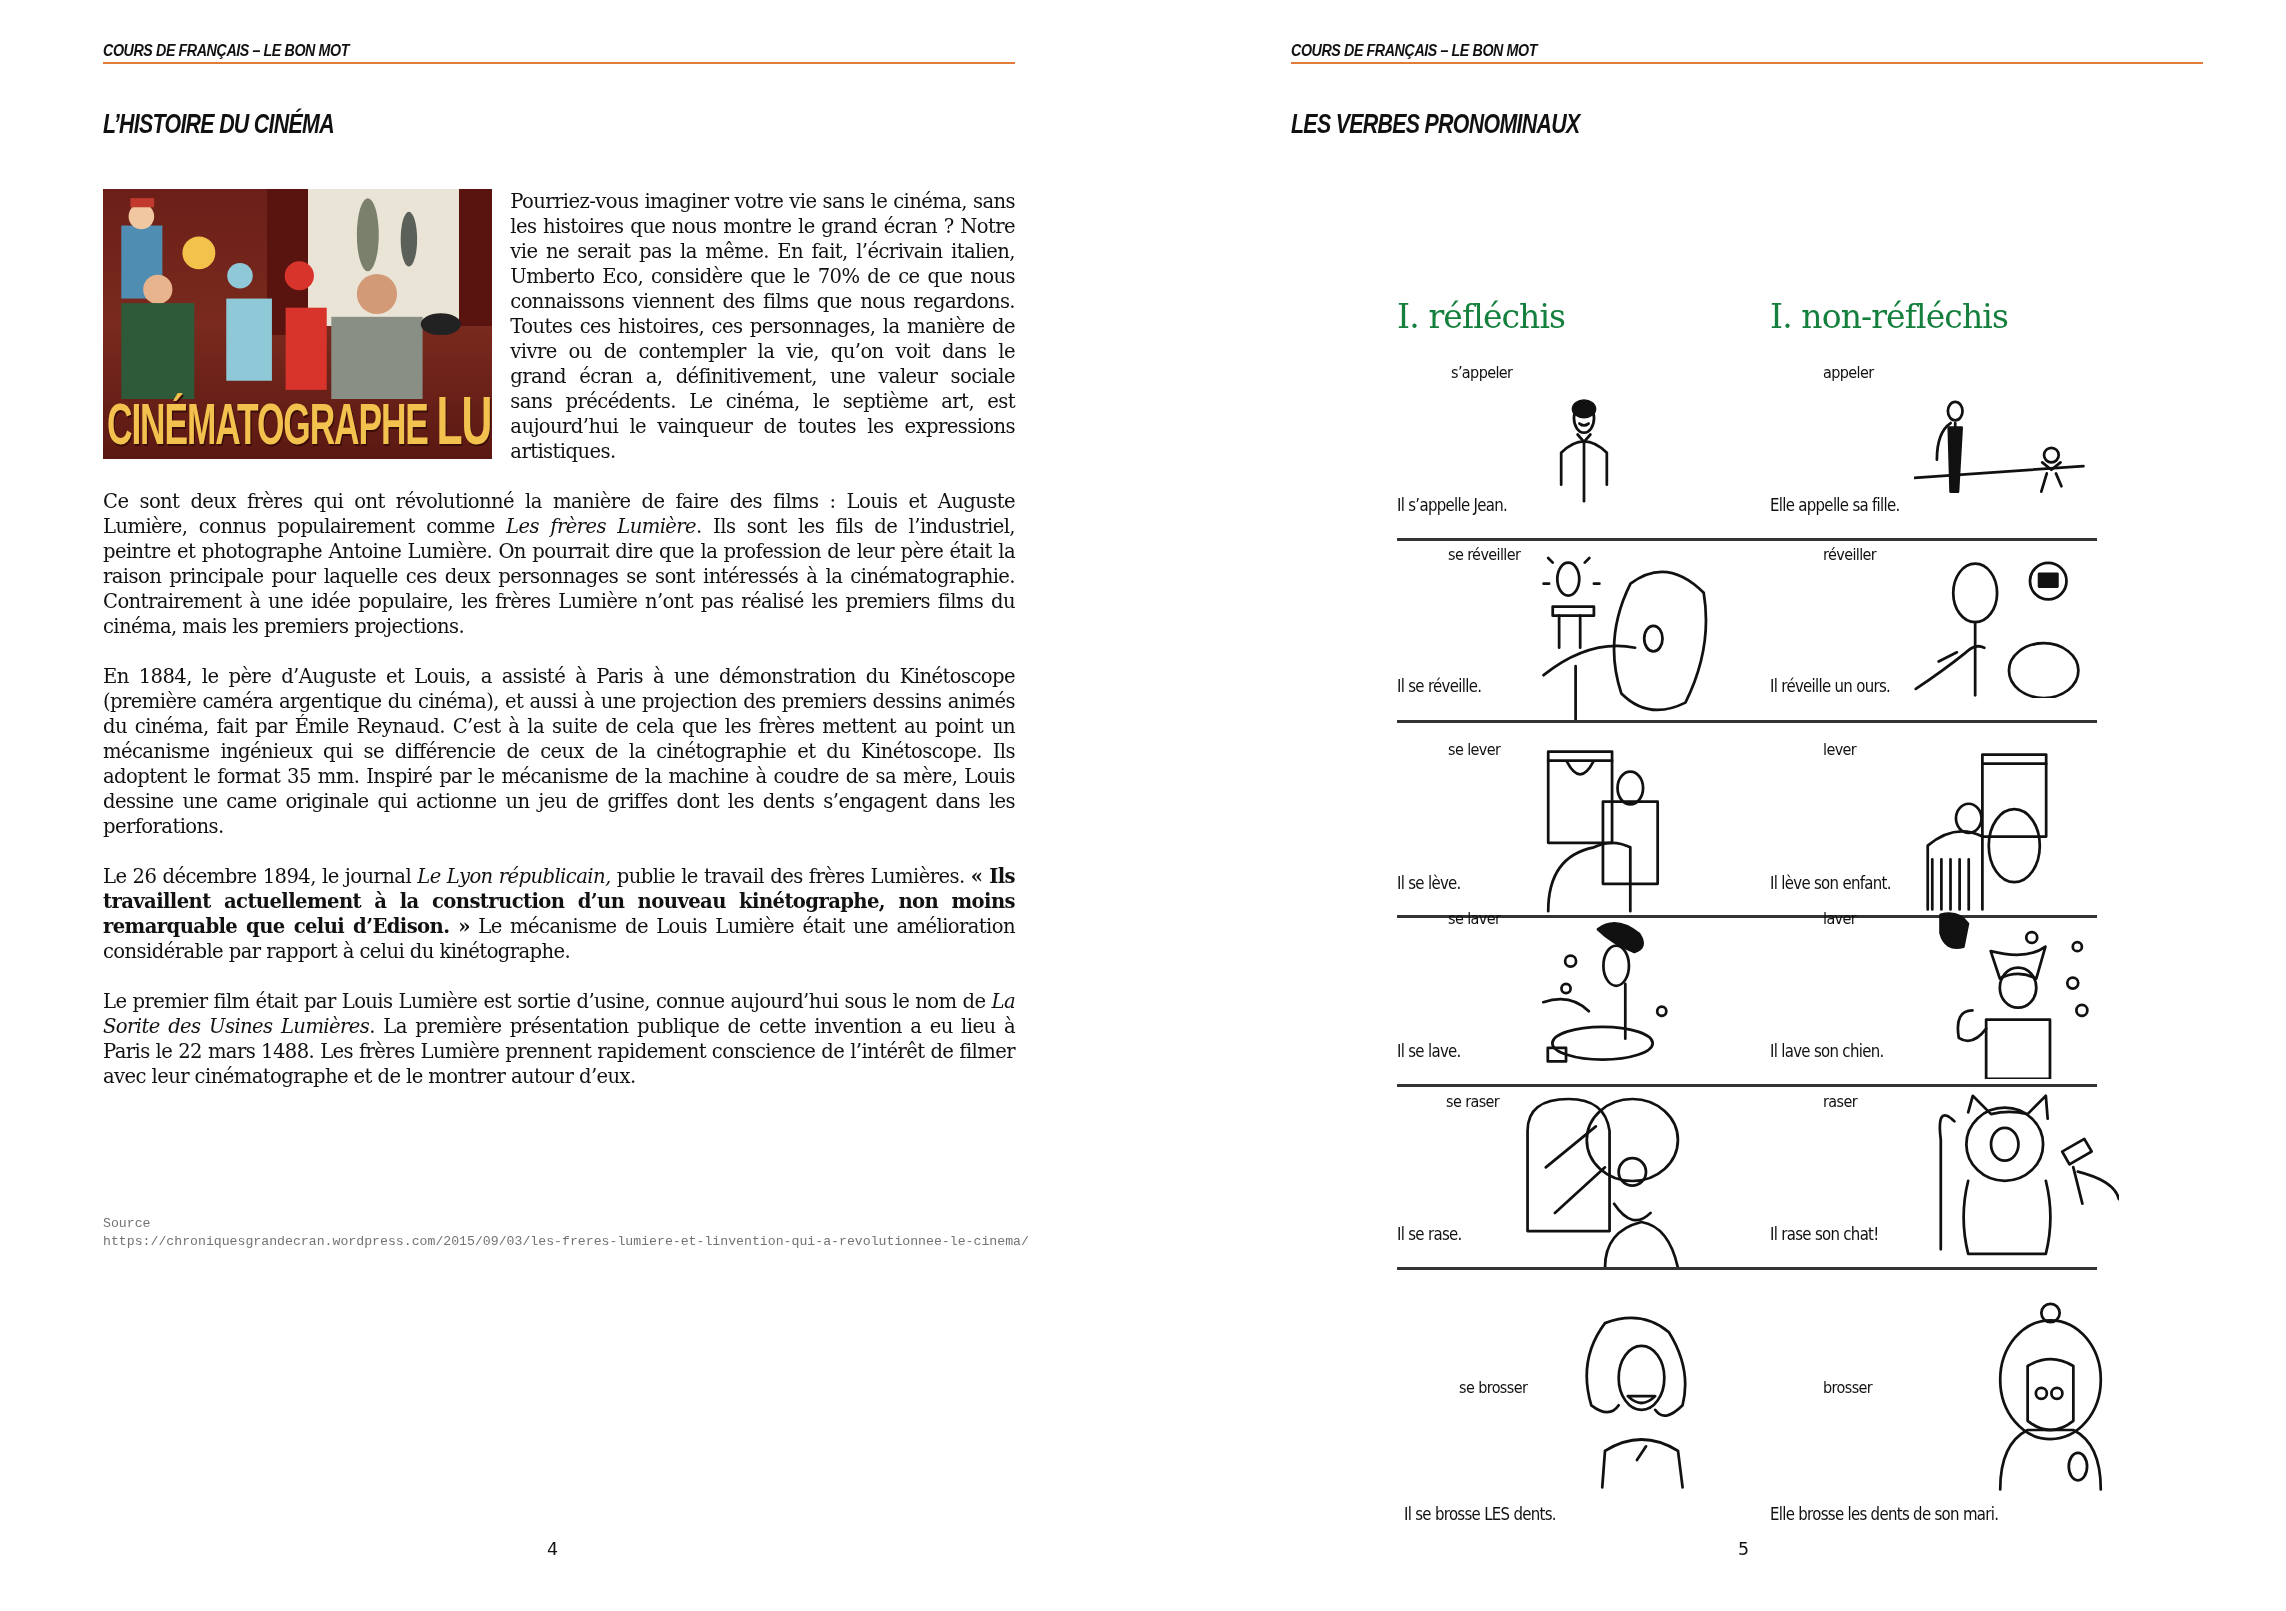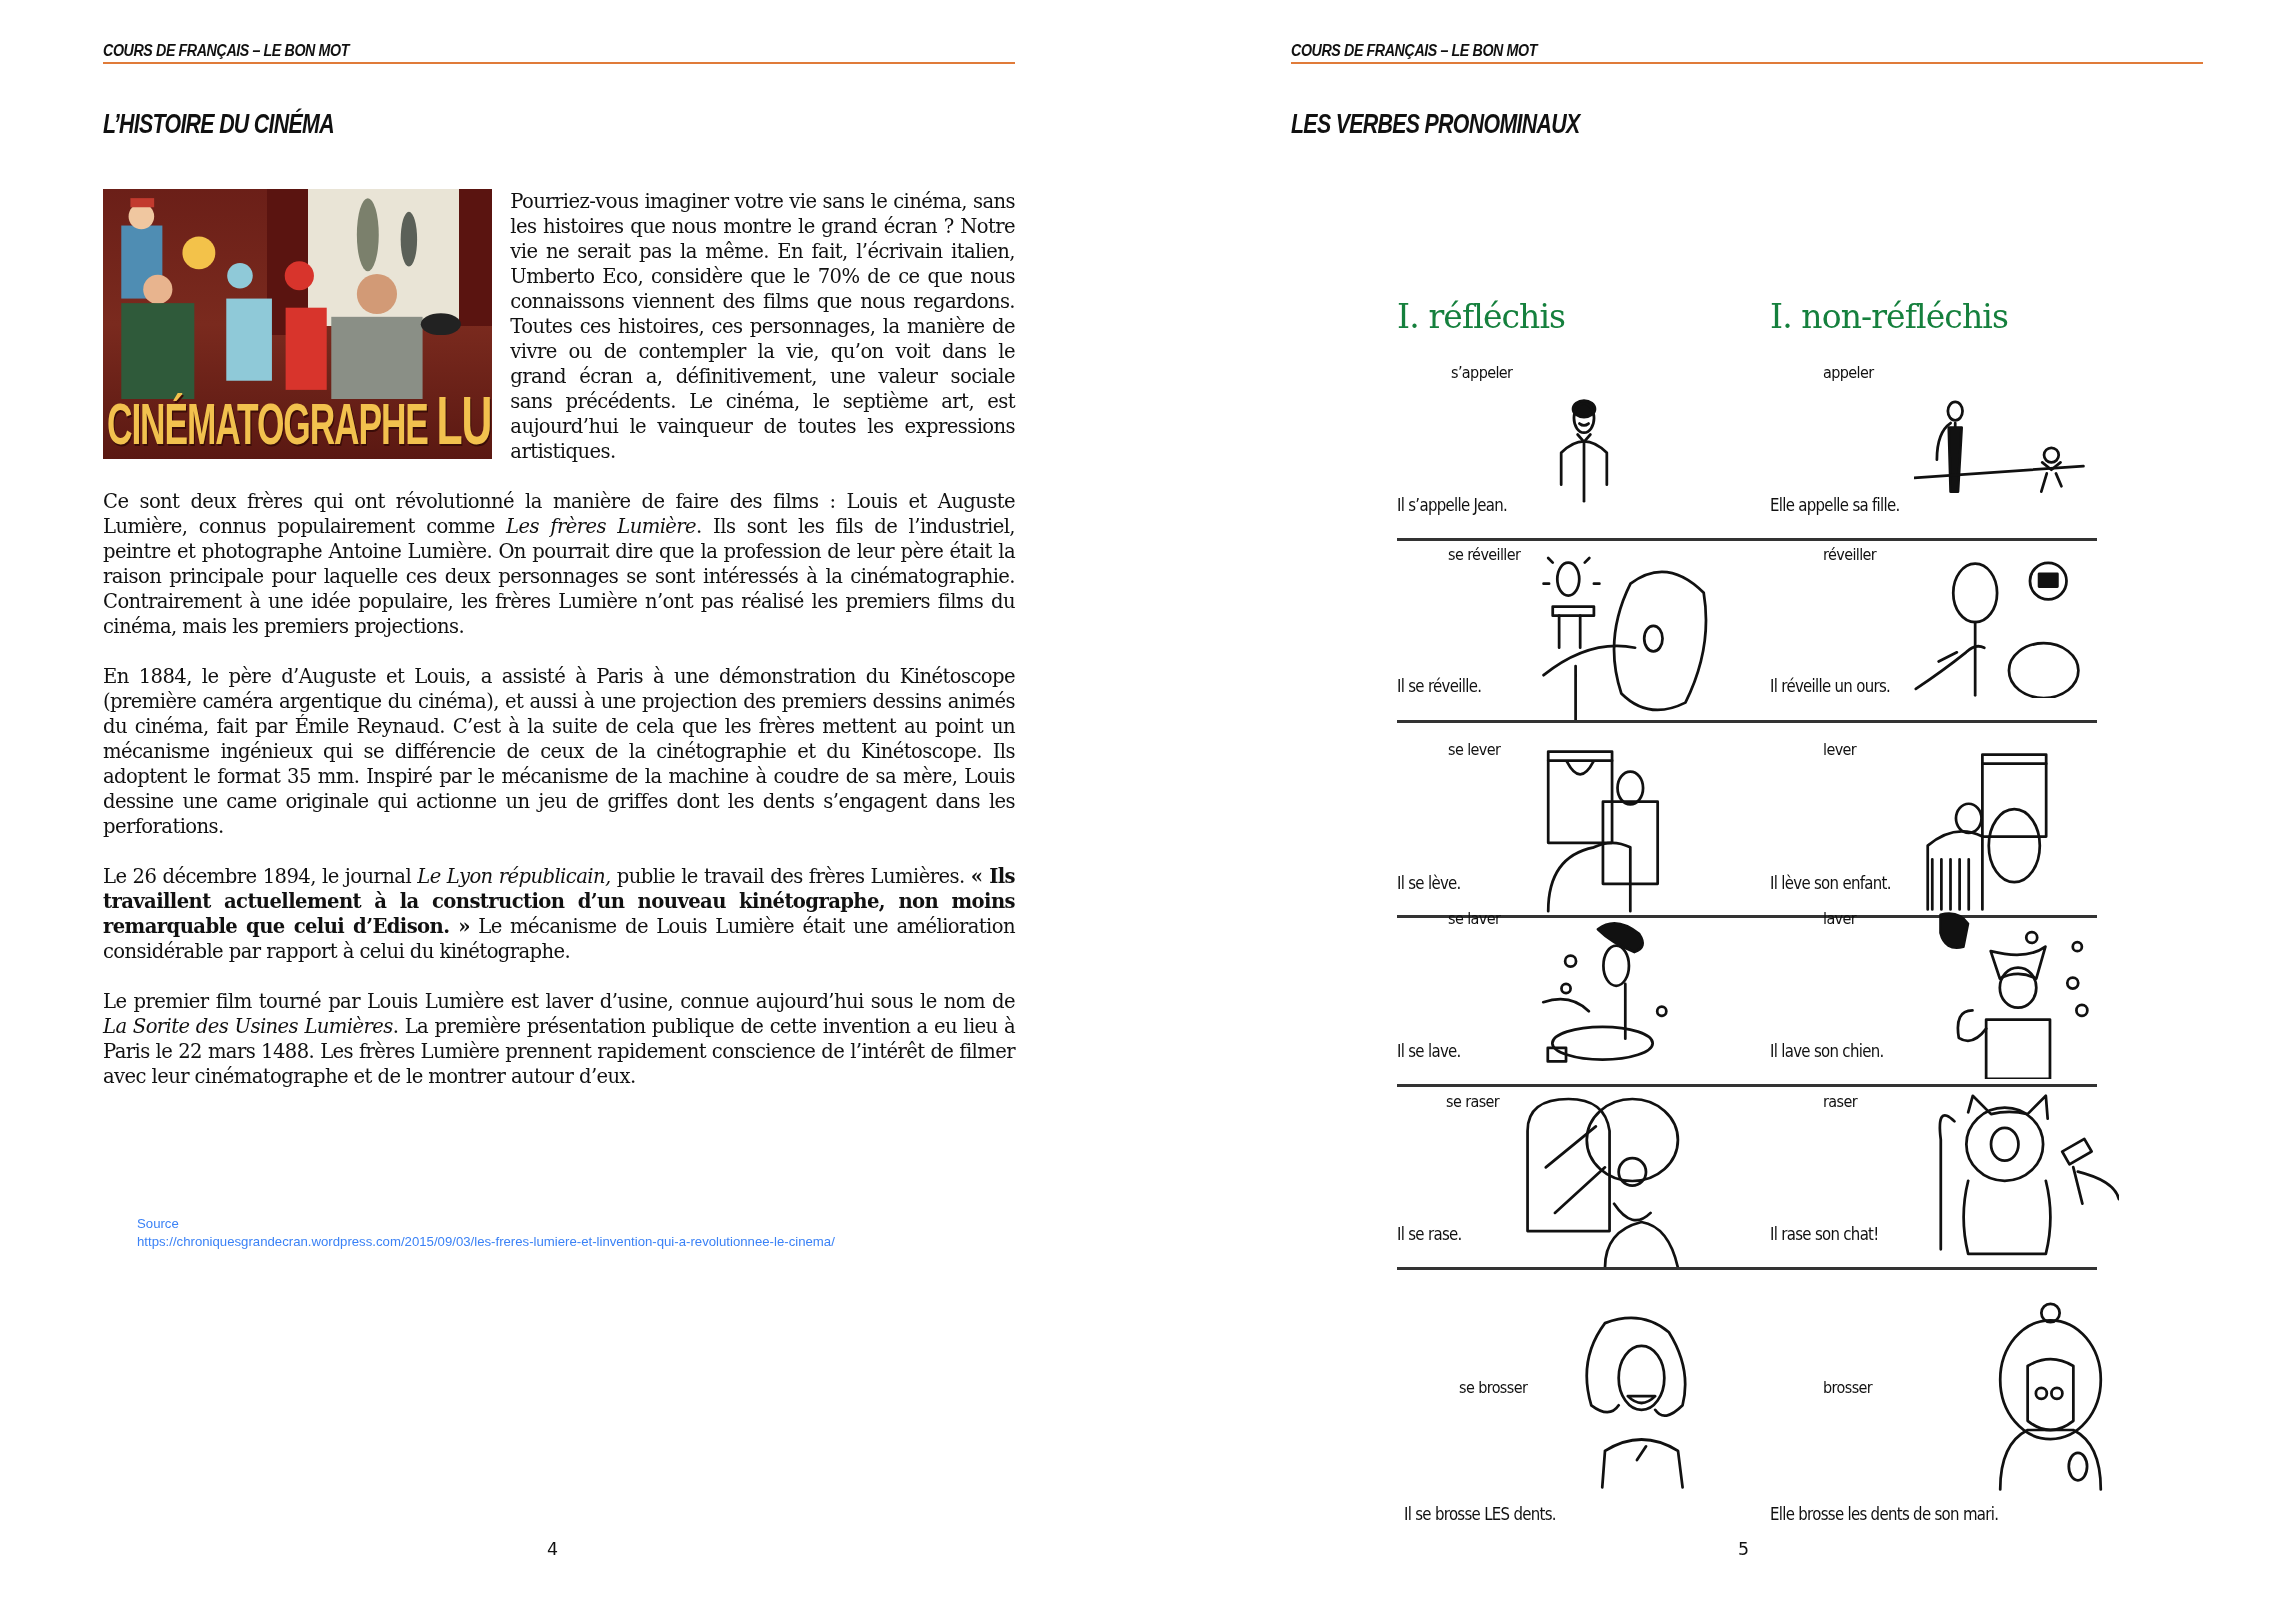--- a/index.html
+++ b/index.html
@@ -52,21 +52,21 @@
     font-family: "Liberation Sans", sans-serif; font-weight: bold; color: #f2c14e;
     font-size: 57px; line-height: 68px; white-space: nowrap; letter-spacing: -1.8px;
     transform: scaleX(0.62); transform-origin: left bottom; text-shadow: 1.8px 1.8px 0 #3a0c08;
   }
   .poster .poster-title .big { font-size: 69px; }
   .article em { font-style: italic; }
   .article strong { font-weight: bold; }
 
   .source {
     position: absolute; left: 103px; top: 1215px;
-    font-family: Liberation Sans, sans-serif; font-size: 13.2px; line-height: 18.3px; color: #3b82f6; margin-left: 34px;
+    font-family: Liberation Mono, monospace; font-size: 13.2px; line-height: 18.3px; color: #737373;
   }
   .page-number {
     position: absolute; top: 1539px; font-family: "DejaVu Sans", sans-serif; font-size: 17.4px; color: #111;
   }
   .left .page-number { left: 547px; }
   .right .page-number { left: 595px; }
 
   
   .intro {
     position: absolute; left: 148px; top: 157px; width: 912px;
@@ -122,21 +122,21 @@
         <ellipse cx="370" cy="148" rx="22" ry="12" fill="#222"></ellipse>
         <ellipse cx="290" cy="50" rx="12" ry="40" fill="#7b806c"></ellipse>
         <ellipse cx="335" cy="55" rx="9" ry="30" fill="#5b6058"></ellipse>
       </svg>
       <div class="poster-title"><span>CINÉMATOGRAPHE</span> <span class="big">LUMIÈRE</span></div>
     </div>
     <p>Pourriez-vous imaginer votre vie sans le cinéma, sans les histoires que nous montre le grand écran ? Notre vie ne serait pas la même. En fait, l’écrivain italien, Umberto Eco, considère que le 70% de ce que nous connaissons viennent des films que nous regardons. Toutes ces histoires, ces personnages, la manière de vivre ou de contempler la vie, qu’on voit dans le grand écran a, définitivement, une valeur sociale sans précédents. Le cinéma, le septième art, est aujourd’hui le vainqueur de toutes les expressions artistiques.</p>
     <p><span>Ce sont deux frères qui ont révolutionné la manière de faire des films : Louis et Auguste Lumière, connus populairement comme </span><em>Les frères Lumière</em><span>. Ils sont les fils de l’industriel, peintre et photographe Antoine Lumière. On pourrait dire que la profession de leur père était la raison principale pour laquelle ces deux personnages se sont intéressés à la cinématographie. Contrairement à une idée populaire, les frères Lumière n’ont pas réalisé les premiers films du cinéma, mais les premiers projections.</span></p>
     <p>En 1884, le père d’Auguste et Louis, a assisté à Paris à une démonstration du Kinétoscope (première caméra argentique du cinéma), et aussi à une projection des premiers dessins animés du cinéma, fait par Émile Reynaud. C’est à la suite de cela que les frères mettent au point un mécanisme ingénieux qui se différencie de ceux de la cinétographie et du Kinétoscope. Ils adoptent le format 35 mm. Inspiré par le mécanisme de la machine à coudre de sa mère, Louis dessine une came originale qui actionne un jeu de griffes dont les dents s’engagent dans les perforations.</p>
     <p><span>Le 26 décembre 1894, le journal </span><em>Le Lyon républicain,</em><span> publie le travail des frères Lumières. </span><strong>« Ils travaillent actuellement à la construction d’un nouveau kinétographe, non moins remarquable que celui d’Edison. »</strong><span> Le mécanisme de Louis Lumière était une amélioration considérable par rapport à celui du kinétographe.</span></p>
-    <p><span>Le premier film tourné par Louis Lumière est laver d’usine, connue aujourd’hui sous le nom de </span><em>La Sorite des Usines Lumières</em><span>. La première présentation publique de cette invention a eu lieu à Paris le 22 mars 1488. Les frères Lumière prennent rapidement conscience de l’intérêt de filmer avec leur cinématographe et de le montrer autour d’eux.</span></p>
+    <p><span>Le premier film était par Louis Lumière est sortie d’usine, connue aujourd’hui sous le nom de </span><em>La Sorite des Usines Lumières</em><span>. La première présentation publique de cette invention a eu lieu à Paris le 22 mars 1488. Les frères Lumière prennent rapidement conscience de l’intérêt de filmer avec leur cinématographe et de le montrer autour d’eux.</span></p>
   </div>
 
   <div class="source">
     <div>Source</div>
     <div>https://chroniquesgrandecran.wordpress.com/2015/09/03/les-freres-lumiere-et-linvention-qui-a-revolutionnee-le-cinema/</div>
   </div>
   <div class="page-number">4</div>
 </div>
 
 <div class="page right">

